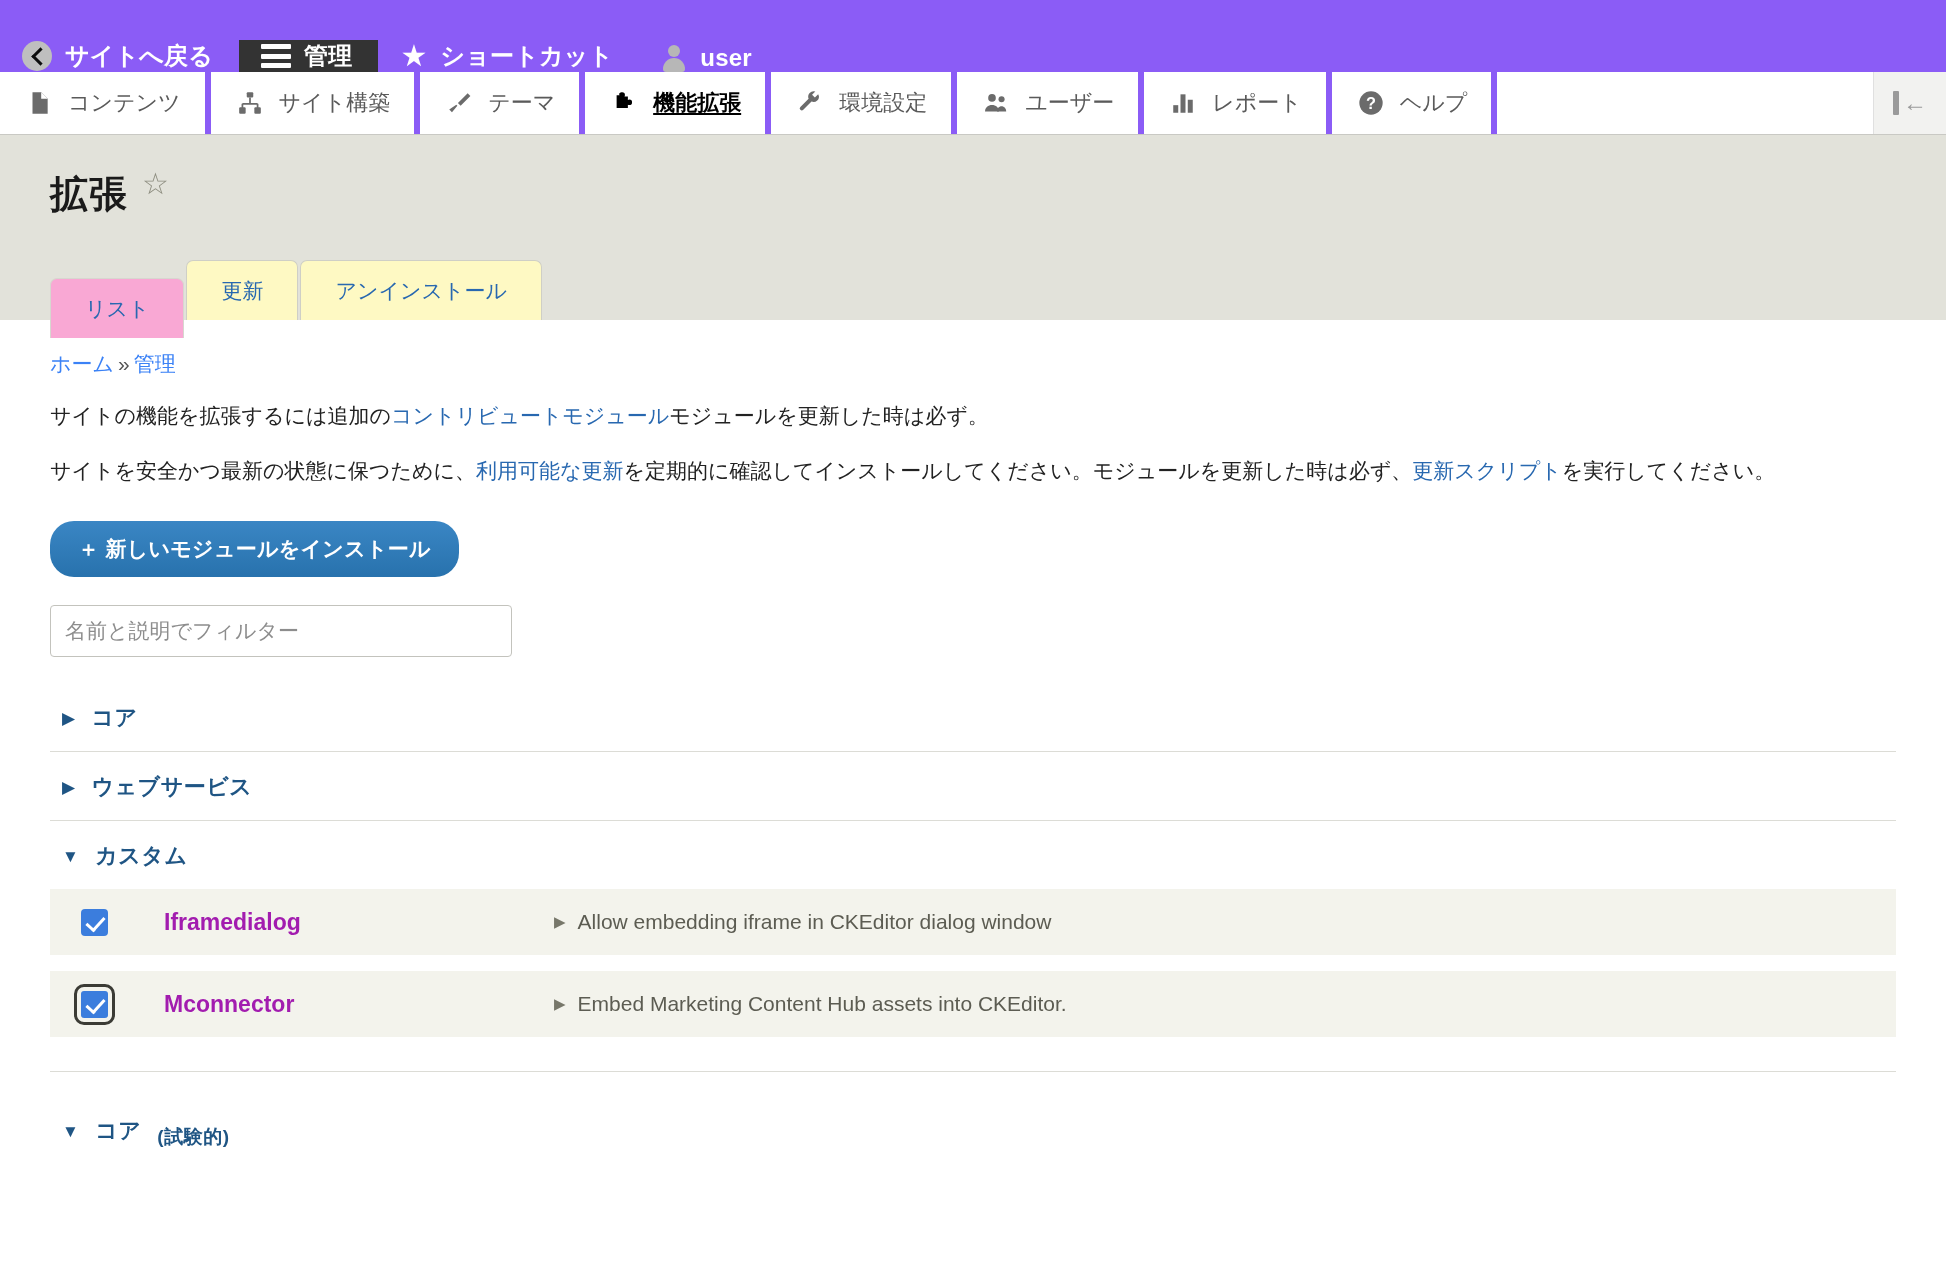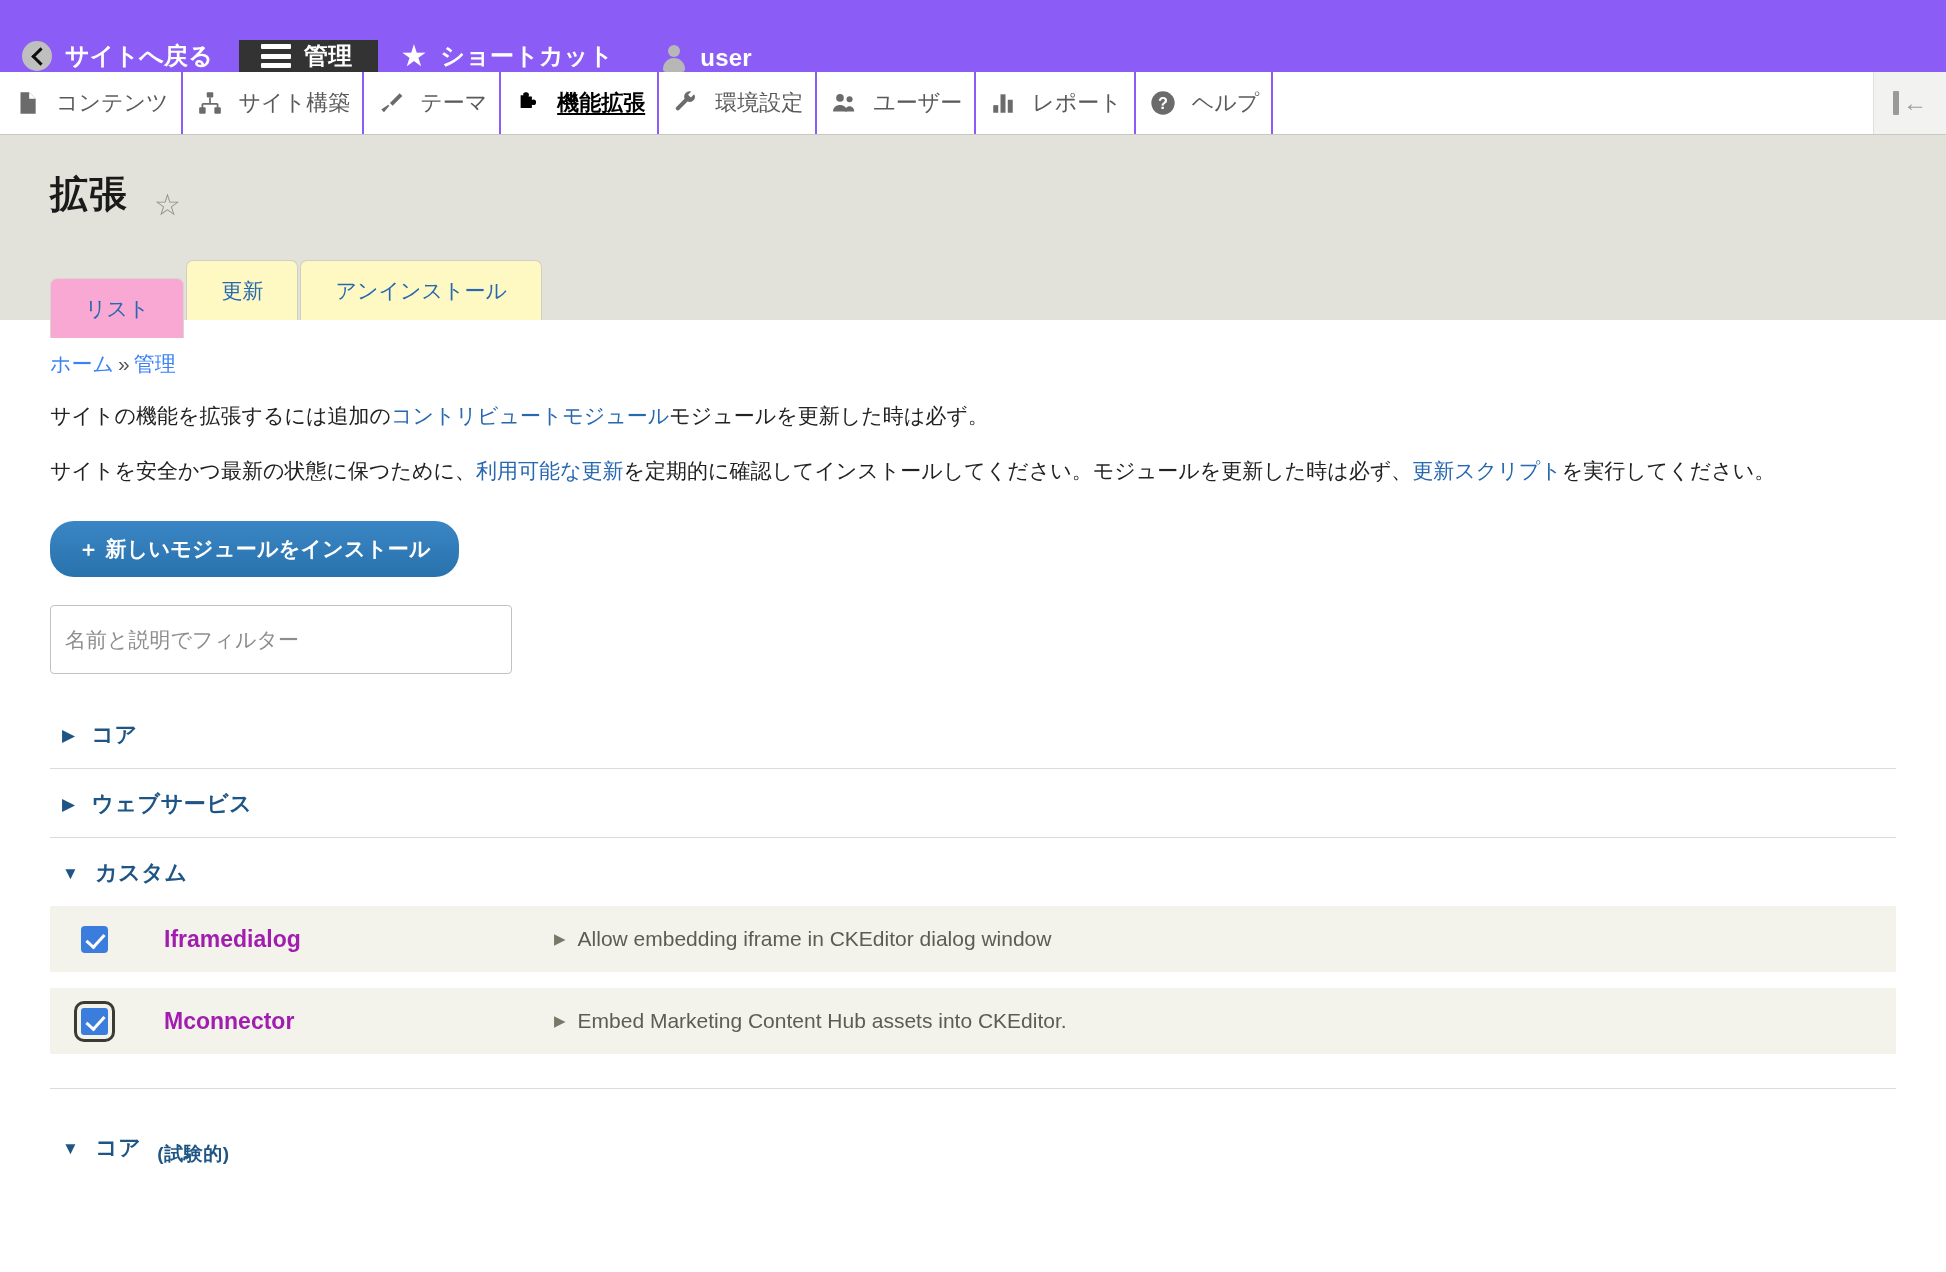--- a/index.html
+++ b/index.html
@@ -71,24 +71,24 @@
     background: #ffffff;
     border-bottom: 1px solid #c9c9c4;
     display: flex;
     align-items: stretch;
     width: 100%;
   }
   .am-item {
     display: flex;
     align-items: center;
     gap: 14px;
-    padding: 0 12px;
+    padding: 0 24px;
     font-size: 22px;
     color: #5a5a5a;
-    border-right: 2px solid #8b5cf6;
+    border-right: 6px solid #8b5cf6;
     cursor: pointer;
     white-space: nowrap;
   }
   .am-item:first-child { border-left: none; }
   .am-item.active { color: #000; font-weight: bold; }
   .am-item.active .am-label { text-decoration: underline; text-underline-offset: 3px; }
   .am-spacer { flex: 1 1 auto; border-right: 1px solid #e0e0e0; }
   .am-collapse {
     width: 72px; display: flex; align-items: center; justify-content: center;
     background: #f2f2f0; cursor: pointer;
@@ -105,22 +105,22 @@
     padding: 34px 0 0 0;
     width: 100%;
     position: relative;
   }
   .page-title {
     margin: 0 17px 0 50px;
     font-size: 38px;
     font-weight: bold;
     color: #1a1a1a;
     display: flex;
-    align-items: flex-end;
-    gap: 26px;
+    align-items: flex-start;
+    gap: 14px;
     letter-spacing: 1px;
   }
   .title-star { font-size: 30px; color: #8e8e80; cursor: pointer; line-height:1; }
 
   .tabs {
     margin: 40px 0 0 50px;
     display: flex;
     align-items: flex-end;
     gap: 0;
   }
@@ -177,21 +177,21 @@
     border: none;
     border-radius: 24px;
     padding: 14px 28px;
     cursor: pointer;
     letter-spacing: .3px;
   }
 
   .filter-wrap { margin-top: 28px; }
   .filter-input {
     width: 462px;
-    height: 69px;
+    height: 52px;
     font-size: 21px;
     color: #be185d;
     padding: 0 14px;
     border: 1px solid #c3c3bd;
     border-radius: 4px;
     background: #fff;
     font-family: inherit;
   }
   .filter-input::placeholder { color: #8d8d8d; }
   .filter-desc {

